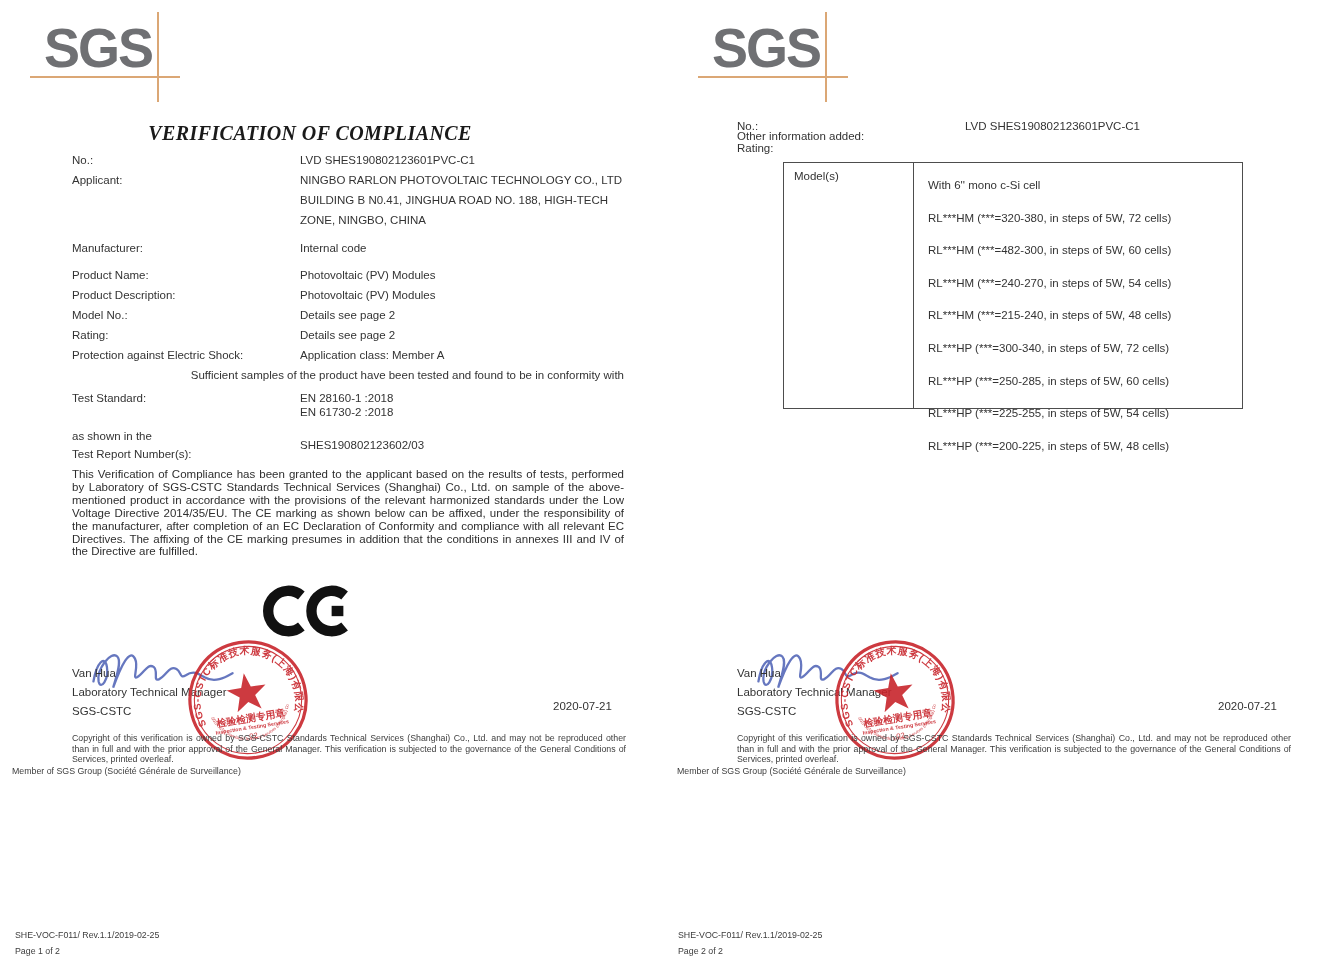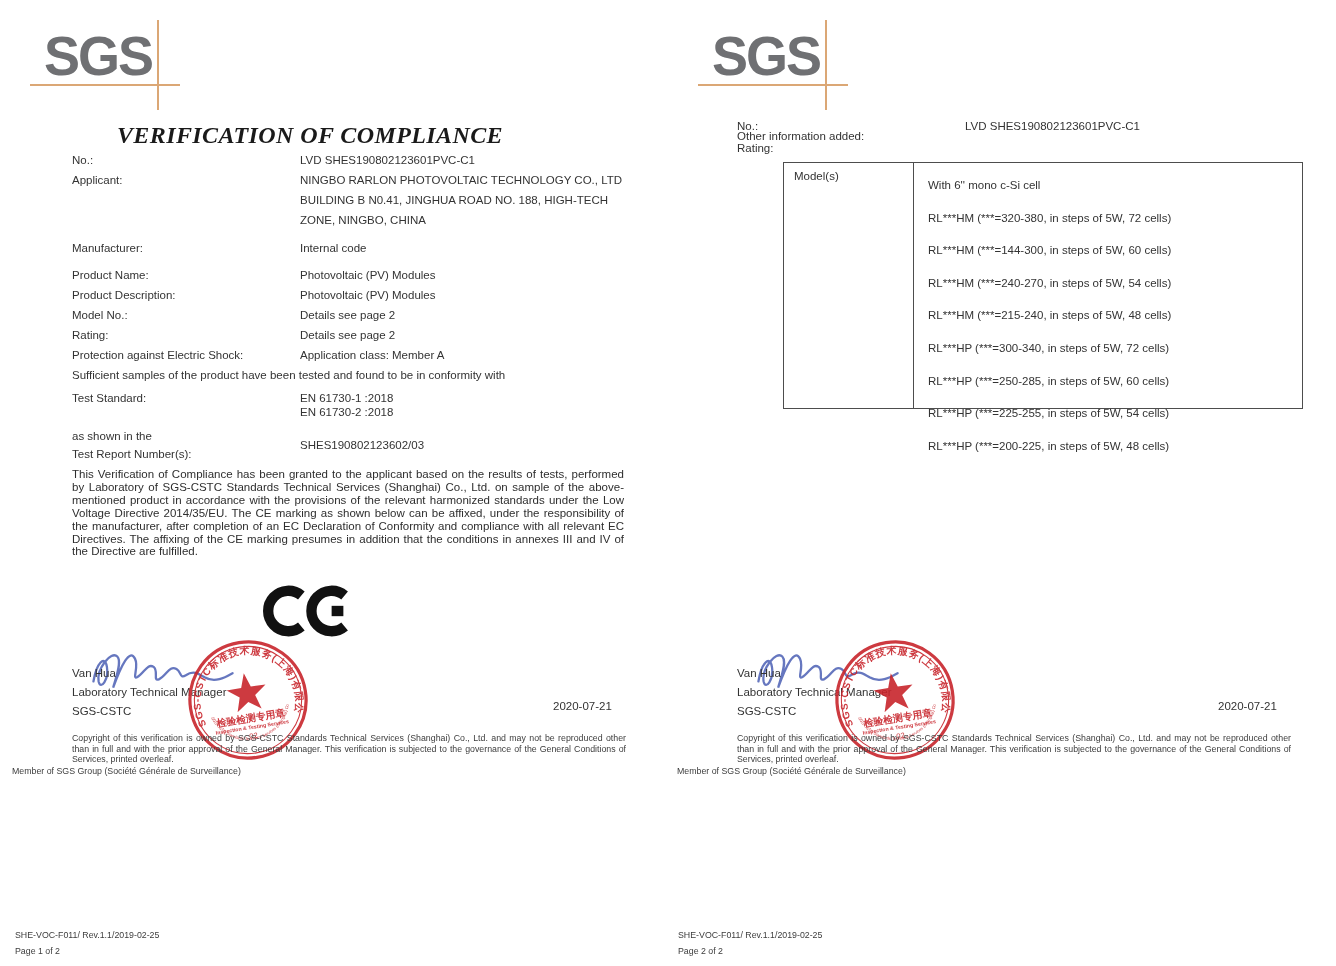--- a/index.html
+++ b/index.html
@@ -2,41 +2,41 @@
 <html><head>
 <meta charset="utf-8">
 <style>
   html,body{margin:0;padding:0;background:#ffffff;}
   body{width:1336px;height:966px;position:relative;overflow:hidden;
        font-family:"Liberation Sans",sans-serif;color:#333;}
   .page{position:absolute;top:0;width:668px;height:966px;background:#fff;}
   #p1{left:0;} #p2{left:668px;}
 
   
-  .logo{position:absolute;left:40px;top:20px;width:150px;height:92px;}
+  .logo{position:absolute;left:40px;top:12px;width:150px;height:92px;}
   .logo .letters{position:absolute;left:4px;top:8px;font-size:54px;font-weight:bold;
      color:#6f7073;letter-spacing:-2px;line-height:1;font-family:"Liberation Sans",sans-serif;
      transform:scaleY(1.04);}
   .logo .vline{position:absolute;left:117px;top:0px;width:2px;height:90px;background:#dba775;}
   .logo .hline{position:absolute;left:-10px;top:64px;width:150px;height:2px;background:#dba775;}
 
   .title{position:absolute;left:10px;top:122px;width:600px;text-align:center;
      font-family:"Liberation Serif",serif;font-style:italic;font-weight:bold;
-     font-size:24px;letter-spacing:.4px;color:#1a1a1a;}
+     font-size:20px;letter-spacing:.4px;color:#1a1a1a;}
 
   .fields{position:absolute;left:72px;top:150px;width:552px;font-size:11.5px;color:#333;}
   .frow{display:flex;line-height:20px;}
   .frow .lab{width:228px;flex:none;}
   .frow .val{flex:1;white-space:pre-line;}
   .frow.gap8{margin-top:8px;}
   .frow.gap7{margin-top:7px;}
   .frow.std{margin-top:6px;line-height:14px;justify-content:center;}
   .frow.rep{margin-top:8px;align-items:center;}
   .frow.rep .lab{line-height:18px;white-space:pre-line;}
-  .frow.full{display:block;}
+  .frow.full{display:block;text-align:right;}
 
   .bodytext{position:absolute;left:72px;top:468px;width:552px;font-size:11.5px;
      line-height:12.9px;text-align:justify;color:#2e2e2e;}
 
   .cewrap{position:absolute;left:10px;top:581px;width:600px;text-align:center;}
   .cewrap svg{width:94px;height:60px;}
 
   .sig{position:absolute;font-size:11.5px;line-height:19px;color:#333;}
   #p1 .sig{left:72px;top:664px;} #p2 .sig{left:69px;top:664px;}
   .scribble{position:absolute;width:150px;height:54px;}
@@ -56,21 +56,21 @@
   .member{position:absolute;width:620px;text-align:left;font-size:8.8px;color:#3c3c3c;}
   #p1 .member{left:12px;top:766px;} #p2 .member{left:9px;top:766px;}
 
   .footer{position:absolute;font-size:8.8px;line-height:15.5px;color:#3c3c3c;}
   #p1 .footer{left:15px;top:928px;} #p2 .footer{left:10px;top:928px;}
 
   
   .no-row{position:absolute;left:69px;top:120px;width:560px;display:flex;font-size:11.5px;}
   .no-row .lab{width:228px;flex:none;}
   .otherinfo{position:absolute;left:69px;top:131px;font-size:11.5px;line-height:11.5px;}
-  .mtable{position:absolute;left:115px;top:162px;width:520px;height:247px;
+  .mtable{position:absolute;left:115px;top:162px;width:460px;height:247px;
      border:1px solid #4d4d4d;display:flex;font-size:11.5px;box-sizing:border-box;}
   .mtable .c1{width:130px;flex:none;border-right:1px solid #4d4d4d;
      padding:7px 10px 0 10px;box-sizing:border-box;}
   .mtable .c2{flex:1;padding:2px 14px 0 14px;}
   .mtable .trow{line-height:23.6px;white-space:nowrap;margin-top:9px;}
 </style>
 </head>
 <body>
 
 <svg width="0" height="0" style="position:absolute" aria-hidden="true">
@@ -145,21 +145,21 @@
       <div class="lab">Rating:</div>
       <div class="val">Details see page 2</div>
     </div>
     <div class="frow">
       <div class="lab">Protection against Electric Shock:</div>
       <div class="val">Application class: Member A</div>
     </div>
     <div class="frow full">Sufficient samples of the product have been tested and found to be in conformity with</div>
     <div class="frow std">
       <div class="lab">Test Standard:</div>
-      <div class="val">EN 61730-1 :2018
+      <div class="val">EN 28160-1 :2018
 EN 61730-2 :2018</div>
     </div>
     <div class="frow rep">
       <div class="lab">as shown in the
 Test Report Number(s):</div>
       <div class="val">SHES190802123602/03</div>
     </div>
   </div>
 
   <div class="bodytext">This Verification of Compliance has been granted to the applicant based on the results of tests, performed by Laboratory of SGS-CSTC Standards Technical Services (Shanghai) Co., Ltd. on sample of the above-mentioned product in accordance with the provisions of the relevant harmonized standards under the Low Voltage Directive 2014/35/EU. The CE marking as shown below can be affixed, under the responsibility of the manufacturer, after completion of an EC Declaration of Conformity and compliance with all relevant EC Directives. The affixing of the CE marking presumes in addition that the conditions in annexes III and IV of the Directive are fulfilled.</div>
@@ -213,21 +213,21 @@
   <div class="otherinfo">
     <div>Other information added:</div>
     <div>Rating:</div>
   </div>
 
   <div class="mtable">
     <div class="c1">Model(s)</div>
     <div class="c2">
       <div class="trow">With 6'' mono c-Si cell</div>
       <div class="trow">RL***HM (***=320-380, in steps of 5W, 72 cells)</div>
-      <div class="trow">RL***HM (***=144-300, in steps of 5W, 60 cells)</div>
+      <div class="trow">RL***HM (***=482-300, in steps of 5W, 60 cells)</div>
       <div class="trow">RL***HM (***=240-270, in steps of 5W, 54 cells)</div>
       <div class="trow">RL***HM (***=215-240, in steps of 5W, 48 cells)</div>
       <div class="trow">RL***HP (***=300-340, in steps of 5W, 72 cells)</div>
       <div class="trow">RL***HP (***=250-285, in steps of 5W, 60 cells)</div>
       <div class="trow">RL***HP (***=225-255, in steps of 5W, 54 cells)</div>
       <div class="trow">RL***HP (***=200-225, in steps of 5W, 48 cells)</div>
     </div>
   </div>
 
   <svg class="scribble" viewBox="0 0 140 52">

